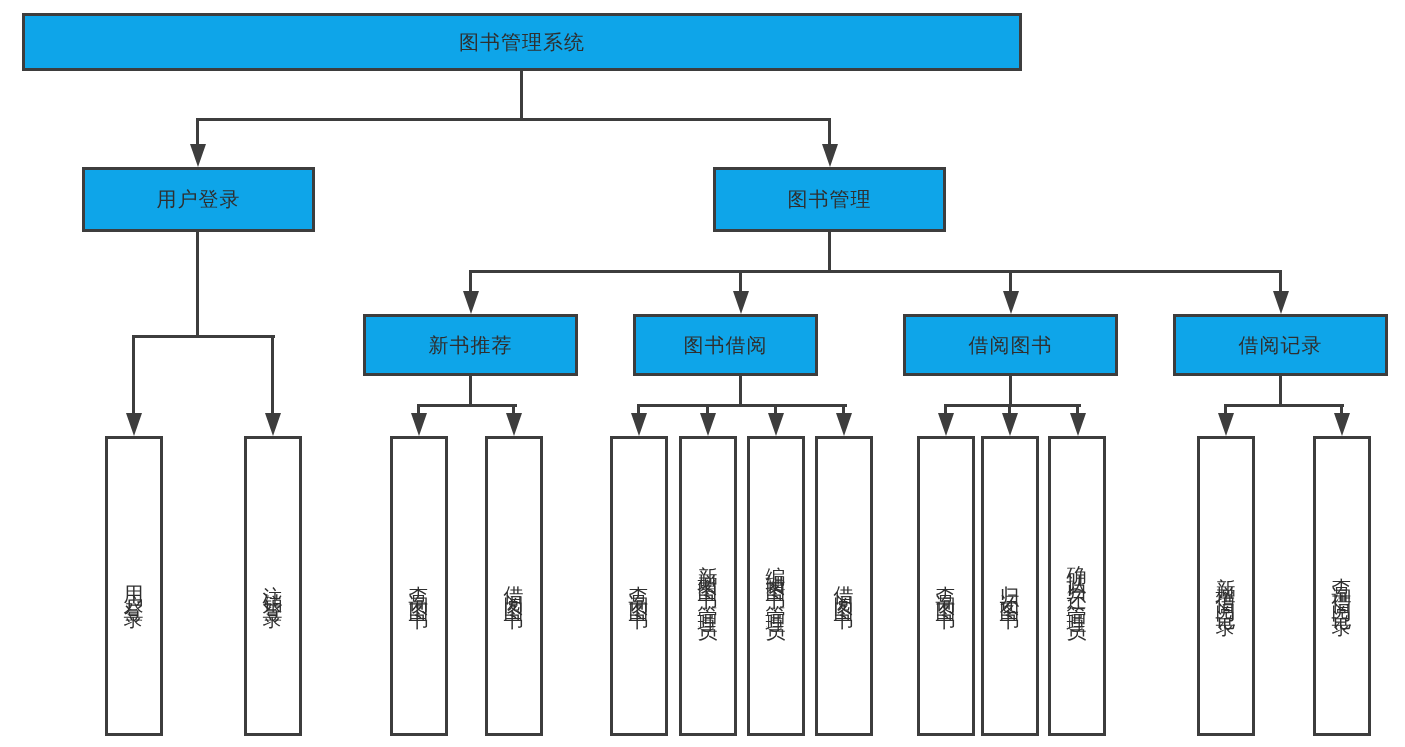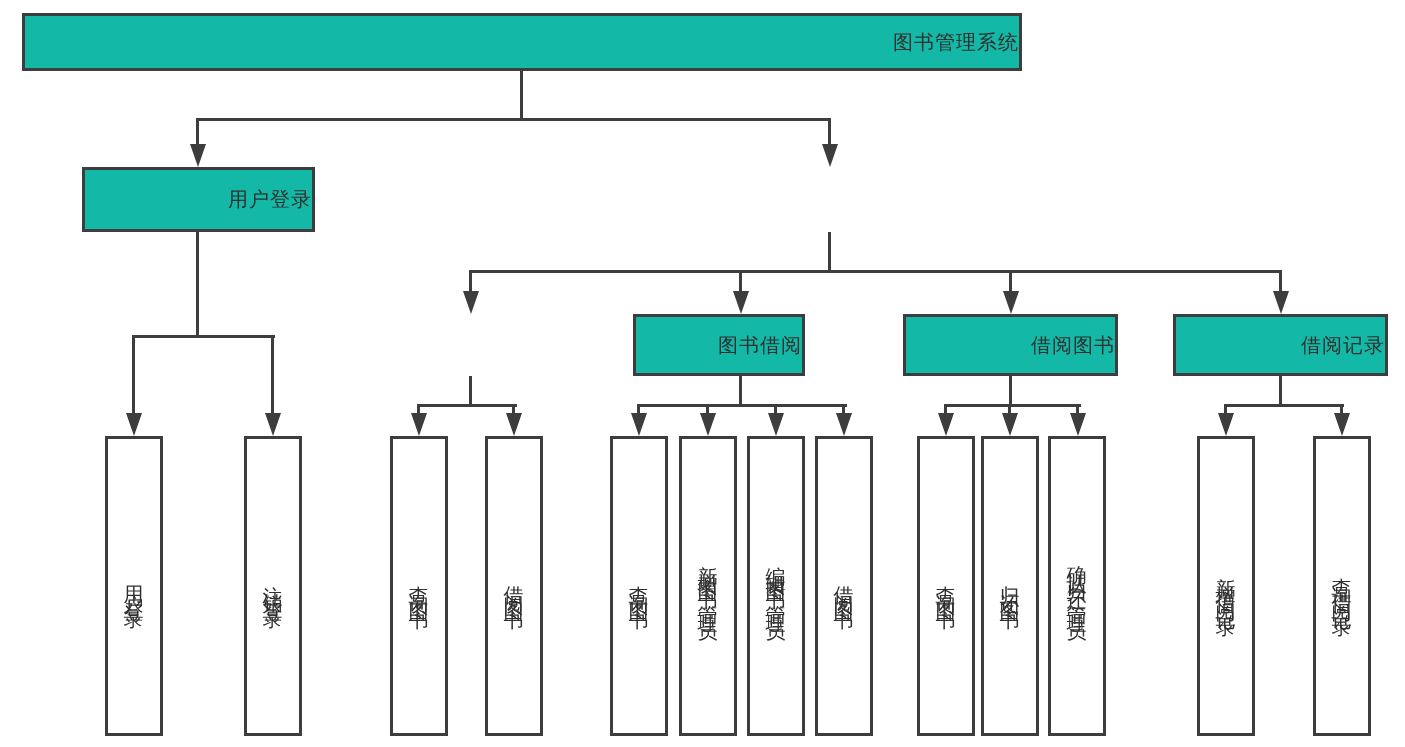--- a/index.html
+++ b/index.html
@@ -15,23 +15,23 @@
   }
   .canvas{
     position:relative;
     width:1405px;height:747px;
     background:var(--background);
     overflow:hidden;
   }
   .box{
     position:absolute;
     box-sizing:border-box;
-    background:#14b8a6;
+    background:#0ea5e9;
     border:3px solid var(--line);
-    display:flex;align-items:center;justify-content:flex-end;
+    display:flex;align-items:center;justify-content:center;
     color:var(--text);
     font-size:20px;
     letter-spacing:1px;
     z-index:2;
   }
   .leaf{
     position:absolute;
     top:436px;width:58px;height:300px;
     box-sizing:border-box;
     background:#fff;
@@ -74,23 +74,29 @@
 <div class="canvas">
 
   <div class="box" style="left:22px;top:13px;width:1000px;height:58px;">
     <span>图书管理系统</span>
   </div>
 
   <div class="box" style="left:82px;top:167px;width:233px;height:65px;">
     <span>用户登录</span>
   </div>
 
-
-
-  <div class="box" style="left:633px;top:314px;width:172px;height:62px;">
+  <div class="box" style="left:713px;top:167px;width:233px;height:65px;">
+    <span>图书管理</span>
+  </div>
+
+  <div class="box" style="left:363px;top:314px;width:215px;height:62px;">
+    <span>新书推荐</span>
+  </div>
+
+  <div class="box" style="left:633px;top:314px;width:185px;height:62px;">
     <span>图书借阅</span>
   </div>
 
   <div class="box" style="left:903px;top:314px;width:215px;height:62px;">
     <span>借阅图书</span>
   </div>
 
   <div class="box" style="left:1173px;top:314px;width:215px;height:62px;">
     <span>借阅记录</span>
   </div>

